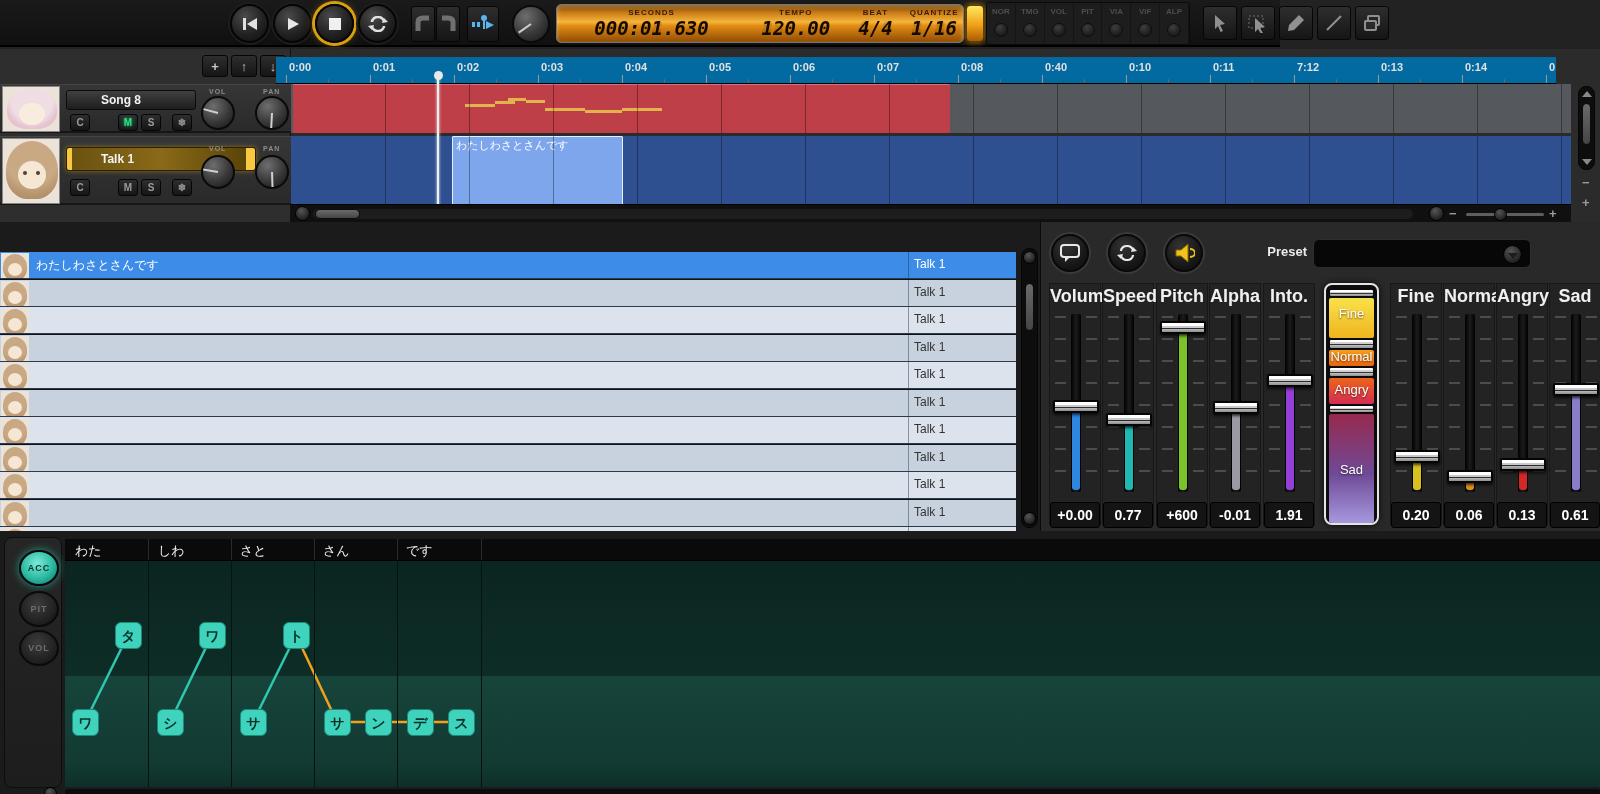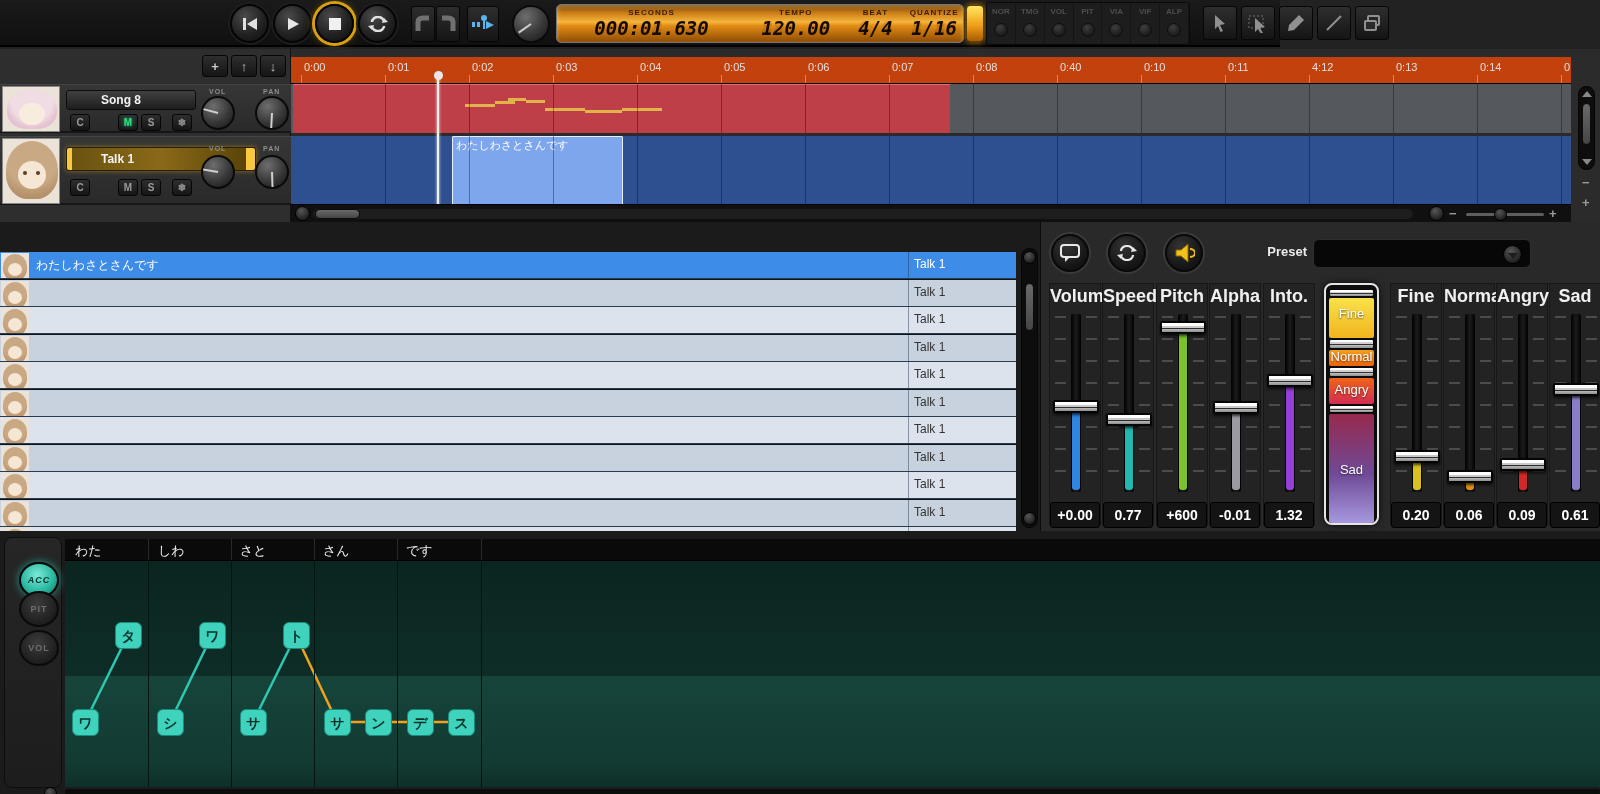--- a/index.html
+++ b/index.html
@@ -37,21 +37,21 @@
   .avatar i { position:absolute; display:block; }
   .plate { border-radius:3px; font-size:12px; font-weight:bold; color:#f2f2f2; display:flex; align-items:center; padding-left:34px; }
   .plate.norm { background:linear-gradient(180deg,#404040,#1e1e1e); border:1px solid #0c0c0c; }
   .plate.sel  { background:linear-gradient(90deg,#f8c840 0 5px,#6a5210 5px,#8a6a18 50%,#5a4408 95%,#f8c840 95%); border:1px solid #2a2000; box-shadow:0 0 5px rgba(240,180,30,.5); }
   .csm { width:20px; height:17px; font-size:10px; font-weight:bold; color:#9a9a9a; }
   .csm.on { color:#35e27a; text-shadow:0 0 4px #1c9; }
   .knob { border-radius:50%; background:radial-gradient(circle at 35% 28%, #6e6e6e, #383838 55%, #141414); border:2px solid #0a0a0a; }
   .knob-line { position:absolute; left:50%; top:50%; width:2px; height:15px; margin-left:-1px; background:#cfcfcf; transform-origin:50% 0%; }
   .klabel { font-size:7px; font-weight:bold; color:#8c8c8c; letter-spacing:1px; }
 
-  #ruler { left:291px; top:8px; width:1280px; height:27px; background:#c2410c; border-bottom:1px solid #000; overflow:hidden; }
+  #ruler { left:276px; top:8px; width:1280px; height:27px; background:#0369a1; border-bottom:1px solid #000; overflow:hidden;font-weight:bold; }
   .rlabel { position:absolute; top:4px; font-size:11px; color:#e0e0e0; }
   .rtick { position:absolute; bottom:0; width:1px; background:#9a9a9a; }
   .lane { left:291px; width:1280px; overflow:hidden; }
   #lane1 { top:35px; height:49px; background:#55585c; }
   #lane2 { top:87px; height:69px; background:#2f5090; }
   .grid { position:absolute; top:0; width:1px; height:100%; background:rgba(0,0,0,.35); }
   .clip { position:absolute; border-radius:1px; }
   .clip .clabel { position:absolute; left:3px; top:1px; font-size:11px; color:#fff; white-space:nowrap; }
   .noteseg { position:absolute; height:3px; background:#e2b34a; }
   #playline { top:26px; width:2px; height:147px; background:#f0f0f0; box-shadow:0 0 3px #fff; }
@@ -323,21 +323,21 @@
         <div class="rtick" style="left: 724px; height: 4px; background: rgb(102, 102, 102);"></div>
         <div class="rlabel" style="left: 769px;">0:40</div>
         <div class="rtick" style="left: 766px; height: 8px;"></div>
         <div class="rtick" style="left: 808px; height: 4px; background: rgb(102, 102, 102);"></div>
         <div class="rlabel" style="left: 853px;">0:10</div>
         <div class="rtick" style="left: 850px; height: 8px;"></div>
         <div class="rtick" style="left: 892px; height: 4px; background: rgb(102, 102, 102);"></div>
         <div class="rlabel" style="left: 937px;">0:11</div>
         <div class="rtick" style="left: 934px; height: 8px;"></div>
         <div class="rtick" style="left: 976px; height: 4px; background: rgb(102, 102, 102);"></div>
-        <div class="rlabel" style="left: 1021px;">4:12</div>
+        <div class="rlabel" style="left: 1021px;">7:12</div>
         <div class="rtick" style="left: 1018px; height: 8px;"></div>
         <div class="rtick" style="left: 1060px; height: 4px; background: rgb(102, 102, 102);"></div>
         <div class="rlabel" style="left: 1105px;">0:13</div>
         <div class="rtick" style="left: 1102px; height: 8px;"></div>
         <div class="rtick" style="left: 1144px; height: 4px; background: rgb(102, 102, 102);"></div>
         <div class="rlabel" style="left: 1189px;">0:14</div>
         <div class="rtick" style="left: 1186px; height: 8px;"></div>
         <div class="rtick" style="left: 1228px; height: 4px; background: rgb(102, 102, 102);"></div>
         <div class="rlabel" style="left: 1273px;">0:15</div>
         <div class="rtick" style="left: 1270px; height: 8px;"></div>
@@ -586,21 +586,21 @@
         </div>
         <div class="valbox abs" style="left: 169px; top: 280px; width: 50px;">-0.01</div>
         <div class="slcol" style="left: 222px; top: 61px; width: 52px; height: 242px;">
           <div class="sllabel" style="top: 2px;">Into.</div>
           <div class="groove" style="left: 21px; top: 30px; height: 178px;"></div>
           <div class="ticks" style="left: 5px; top: 32px; height: 176px;"></div>
           <div class="ticks" style="left: 36px; top: 32px; height: 176px;"></div>
           <div class="slfill" style="left: 22px; top: 96.48px; height: 109.52px; background: linear-gradient(90deg, rgb(148, 64, 216), rgba(255, 255, 255, 0) 160%) rgb(148, 64, 216);"></div>
           <div class="slthumb" style="left: 3px; top: 90.48px; width: 46px;"></div>
         </div>
-        <div class="valbox abs" style="left: 223px; top: 280px; width: 50px;">1.32</div>
+        <div class="valbox abs" style="left: 223px; top: 280px; width: 50px;">1.91</div>
         <div class="slcol" style="left: 349px; top: 61px; width: 52px; height: 242px;">
           <div class="sllabel" style="top: 2px;">Fine</div>
           <div class="groove" style="left: 21px; top: 30px; height: 178px;"></div>
           <div class="ticks" style="left: 5px; top: 32px; height: 176px;"></div>
           <div class="ticks" style="left: 36px; top: 32px; height: 176px;"></div>
           <div class="slfill" style="left: 22px; top: 172.08px; height: 33.92px; background: linear-gradient(90deg, rgb(216, 192, 32), rgba(255, 255, 255, 0) 160%) rgb(216, 192, 32);"></div>
           <div class="slthumb" style="left: 3px; top: 166.08px; width: 46px;"></div>
         </div>
         <div class="valbox abs" style="left: 350px; top: 280px; width: 50px;">0.20</div>
         <div class="slcol" style="left: 402px; top: 61px; width: 52px; height: 242px;">
@@ -613,21 +613,21 @@
         </div>
         <div class="valbox abs" style="left: 403px; top: 280px; width: 50px;">0.06</div>
         <div class="slcol" style="left: 455px; top: 61px; width: 52px; height: 242px;">
           <div class="sllabel" style="top: 2px;">Angry</div>
           <div class="groove" style="left: 21px; top: 30px; height: 178px;"></div>
           <div class="ticks" style="left: 5px; top: 32px; height: 176px;"></div>
           <div class="ticks" style="left: 36px; top: 32px; height: 176px;"></div>
           <div class="slfill" style="left: 22px; top: 180.48px; height: 25.52px; background: linear-gradient(90deg, rgb(212, 40, 40), rgba(255, 255, 255, 0) 160%) rgb(212, 40, 40);"></div>
           <div class="slthumb" style="left: 3px; top: 174.48px; width: 46px;"></div>
         </div>
-        <div class="valbox abs" style="left: 456px; top: 280px; width: 50px;">0.09</div>
+        <div class="valbox abs" style="left: 456px; top: 280px; width: 50px;">0.13</div>
         <div class="slcol" style="left: 508px; top: 61px; width: 52px; height: 242px;">
           <div class="sllabel" style="top: 2px;">Sad</div>
           <div class="groove" style="left: 21px; top: 30px; height: 178px;"></div>
           <div class="ticks" style="left: 5px; top: 32px; height: 176px;"></div>
           <div class="ticks" style="left: 36px; top: 32px; height: 176px;"></div>
           <div class="slfill" style="left: 22px; top: 104.88px; height: 101.12px; background: linear-gradient(90deg, rgb(138, 124, 200), rgba(255, 255, 255, 0) 160%) rgb(138, 124, 200);"></div>
           <div class="slthumb" style="left: 3px; top: 98.88px; width: 46px;"></div>
         </div>
         <div class="valbox abs" style="left: 509px; top: 280px; width: 50px;">0.61</div>
       </div>
@@ -646,21 +646,21 @@
         </div>
         <div class="emothumb" style="height: 8px; flex: 0 0 auto; margin: 1px 0px;"></div>
         <div class="emoseg" style="height: 110px; flex: 0 0 auto; background: linear-gradient(rgb(151, 41, 78), rgb(111, 74, 151) 55%, rgb(168, 154, 224));">
           <div class="elabel" style="top: 48px;">Sad</div>
         </div>
       </div>
   </div>
 
   <div id="bottomzone" class="abs">
     <div id="editor-left" class="abs">
-        <div class="abs ebtn on" style="top: 24px; font-style: italic;">ACC</div>
+        <div class="abs ebtn on" style="top: 12px;">ACC</div>
         <div class="abs ebtn off" style="top: 53px;">PIT</div>
         <div class="abs ebtn off" style="top: 92px;">VOL</div>
       </div>
     <div id="edhead" class="abs">
         <div class="word" style="left: 10px;">わた</div>
         <div class="word" style="left: 93px;">しわ</div>
         <div class="word" style="left: 175px;">さと</div>
         <div class="word" style="left: 258px;">さん</div>
         <div class="word" style="left: 341px;">です</div>
         <div class="wsep" style="left: 83px; background: rgb(42, 42, 42);"></div>

